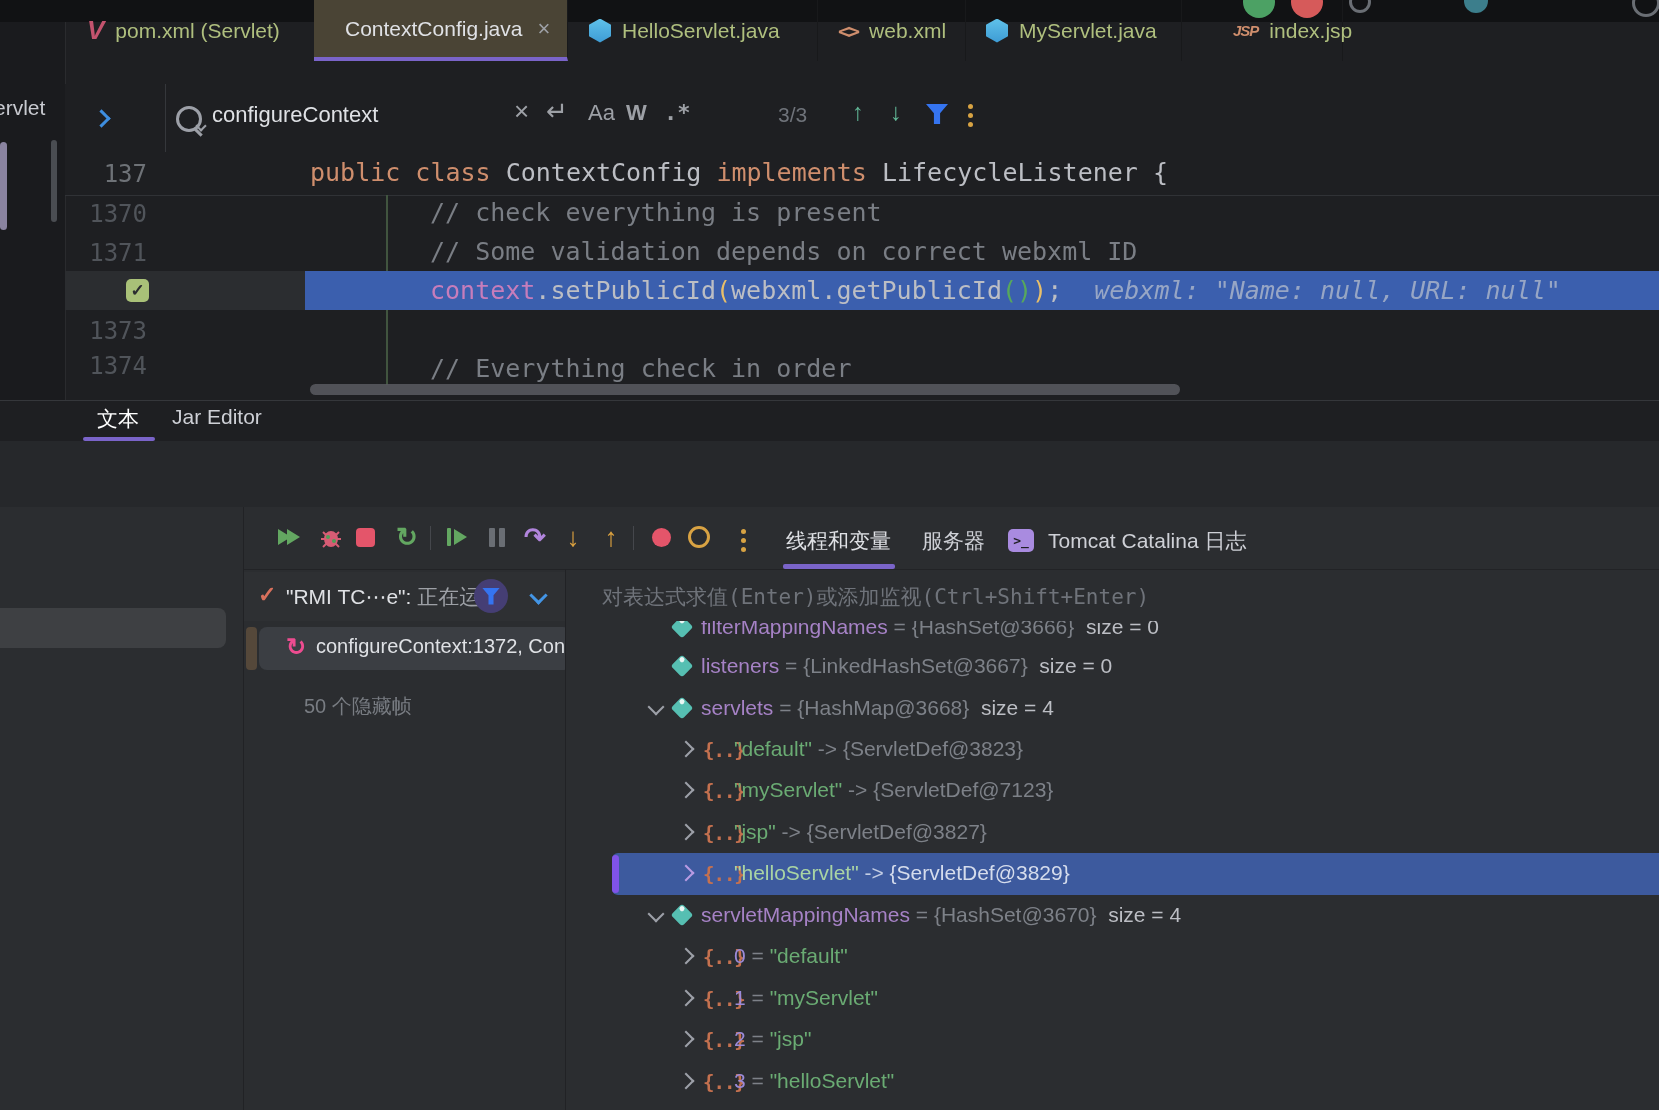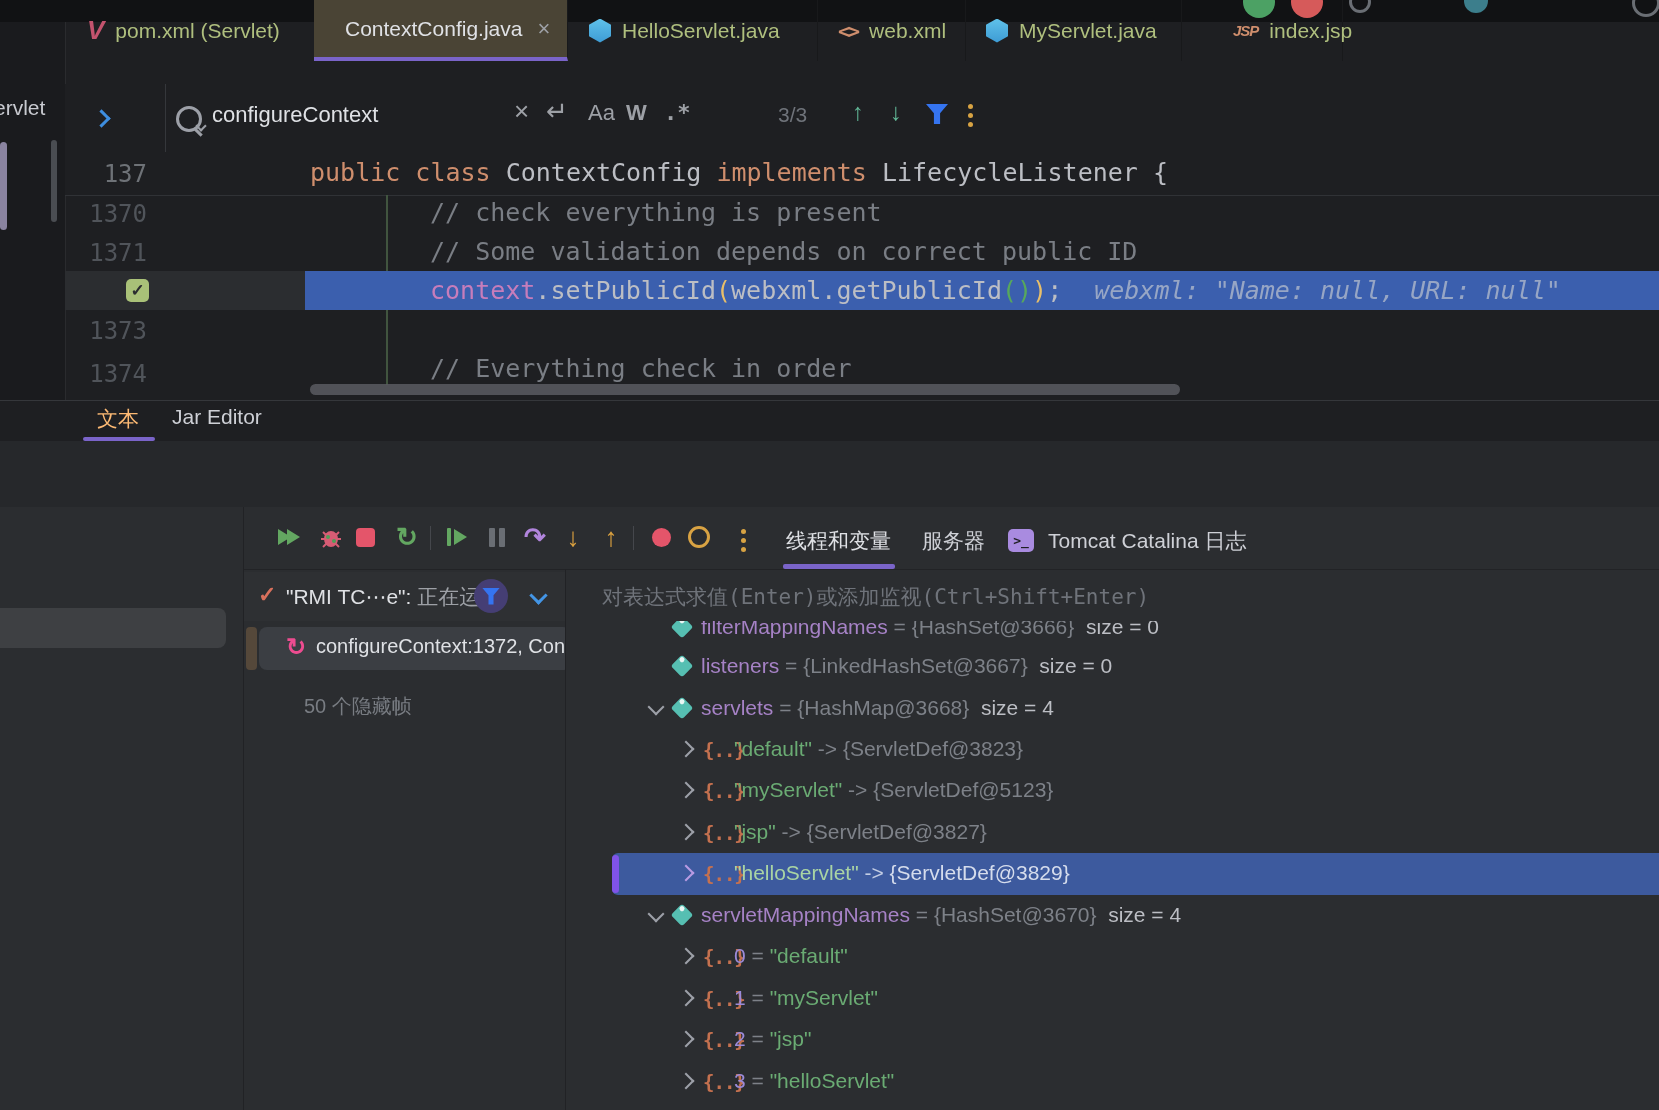--- a/index.html
+++ b/index.html
@@ -170,34 +170,34 @@
 
 <div class="abs sticky"></div>
 <span class="gutter-num" style="top:160px;color:#6E7277">137</span>
 <span class="codeln" style="top:158px"><span class="kw">public class </span><span>ContextConfig </span><span class="kw">implements </span><span>LifecycleListener {</span></span>
 
 <div class="abs indent-guide"></div>
 
 <span class="gutter-num" style="top:200px">1370</span>
 <span class="codeln cmt" style="top:198px;left:430px">// check everything is present</span>
 <span class="gutter-num" style="top:239px">1371</span>
-<span class="codeln cmt" style="top:237px;left:430px">// Some validation depends on correct public ID</span>
+<span class="codeln cmt" style="top:237px;left:430px">// Some validation depends on correct webxml ID</span>
 
 <div class="abs execgut"></div>
 <div class="abs execline"></div>
 <div class="abs bpcheck">✓</div>
 <span class="codeln" style="top:276px;left:430px"><span class="fieldc">context</span><span>.setPublicId</span><span class="py">(</span><span>webxml.getPublicId</span><span class="pg">()</span><span class="py">)</span><span>;</span><span class="hint">webxml: "Name: null, URL: null"</span></span>
 
 <span class="gutter-num" style="top:317px">1373</span>
-<span class="gutter-num" style="top:360px">1374</span>
+<span class="gutter-num" style="top:352px">1374</span>
 <span class="codeln cmt" style="top:354px;left:430px">// Everything check in order</span>
 <div class="abs hscroll"></div>
 
 <div class="abs footrow"></div>
-<span class="ftab" style="left:97px;color:#fdba74">文本</span>
+<span class="ftab" style="left:97px;color:#ffffff">文本</span>
 <div class="abs ftab-underline"></div>
 <span class="ftab" style="left:172px">Jar Editor</span>
 <div class="abs gap"></div>
 
 <div class="abs dbg"></div>
 <div class="abs dbg-toolbar"></div>
 <div class="panel-div-v" style="left:243px;top:507px;width:1px;height:603px"></div>
 <div class="panel-div-v" style="left:565px;top:569px;width:1px;height:541px"></div>
 
 <div class="dico" style="left:276px">
@@ -299,21 +299,21 @@
 
   <div class="vrow" style="top:108px">
     <span class="vchev right" style="left:114px;top:14px"></span>
     <span class="braces" style="position:absolute;left:137px;top:10px">{..}</span>
     <span style="position:absolute;left:168px;top:8px;white-space:nowrap"><span class="vstr">"default"</span><span class="vref"> <span>-&gt;</span> </span><span class="vref">{ServletDef@3823}</span></span>
   </div>
 
   <div class="vrow" style="top:149px">
     <span class="vchev right" style="left:114px;top:14px"></span>
     <span class="braces" style="position:absolute;left:137px;top:10px">{..}</span>
-    <span style="position:absolute;left:168px;top:8px;white-space:nowrap"><span class="vstr">"myServlet"</span><span class="vref"> <span>-&gt;</span> </span><span class="vref">{ServletDef@5123}</span></span>
+    <span style="position:absolute;left:168px;top:8px;white-space:nowrap"><span class="vstr">"myServlet"</span><span class="vref"> <span>-&gt;</span> </span><span class="vref">{ServletDef@7123}</span></span>
   </div>
 
   <div class="vrow" style="top:191px">
     <span class="vchev right" style="left:114px;top:14px"></span>
     <span class="braces" style="position:absolute;left:137px;top:10px">{..}</span>
     <span style="position:absolute;left:168px;top:8px;white-space:nowrap"><span class="vstr">"jsp"</span><span class="vref"> <span>-&gt;</span> </span><span class="vref">{ServletDef@3827}</span></span>
   </div>
 
   <div class="vrow" style="top:232px">
     <span class="selrow-bg"></span>

